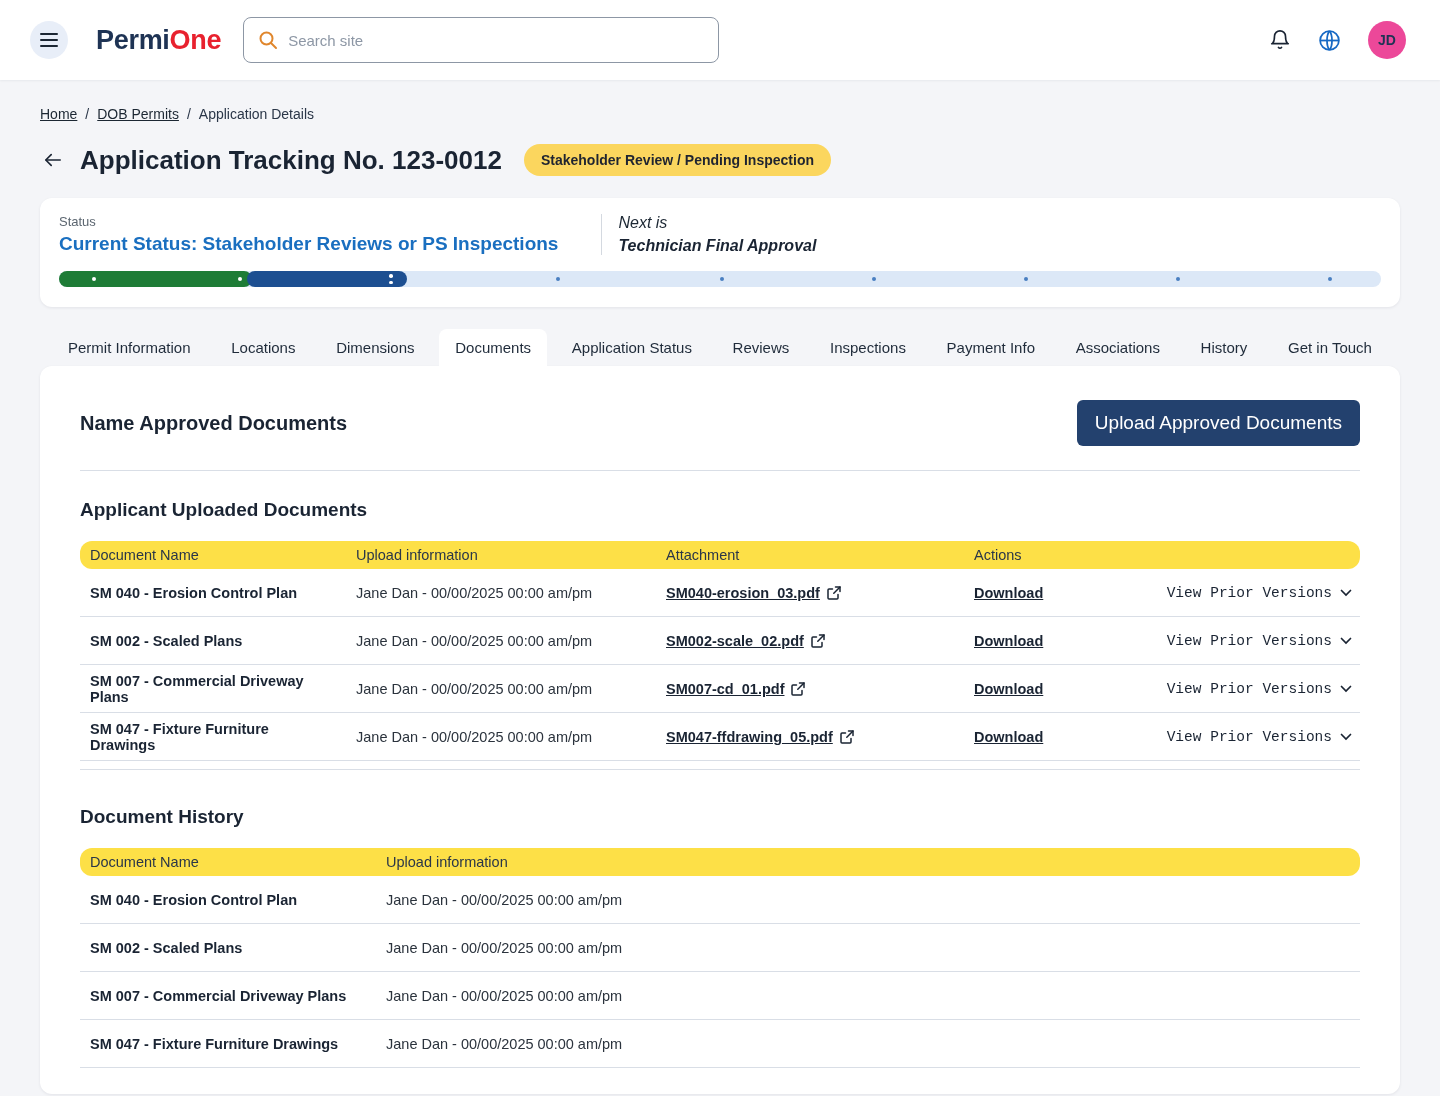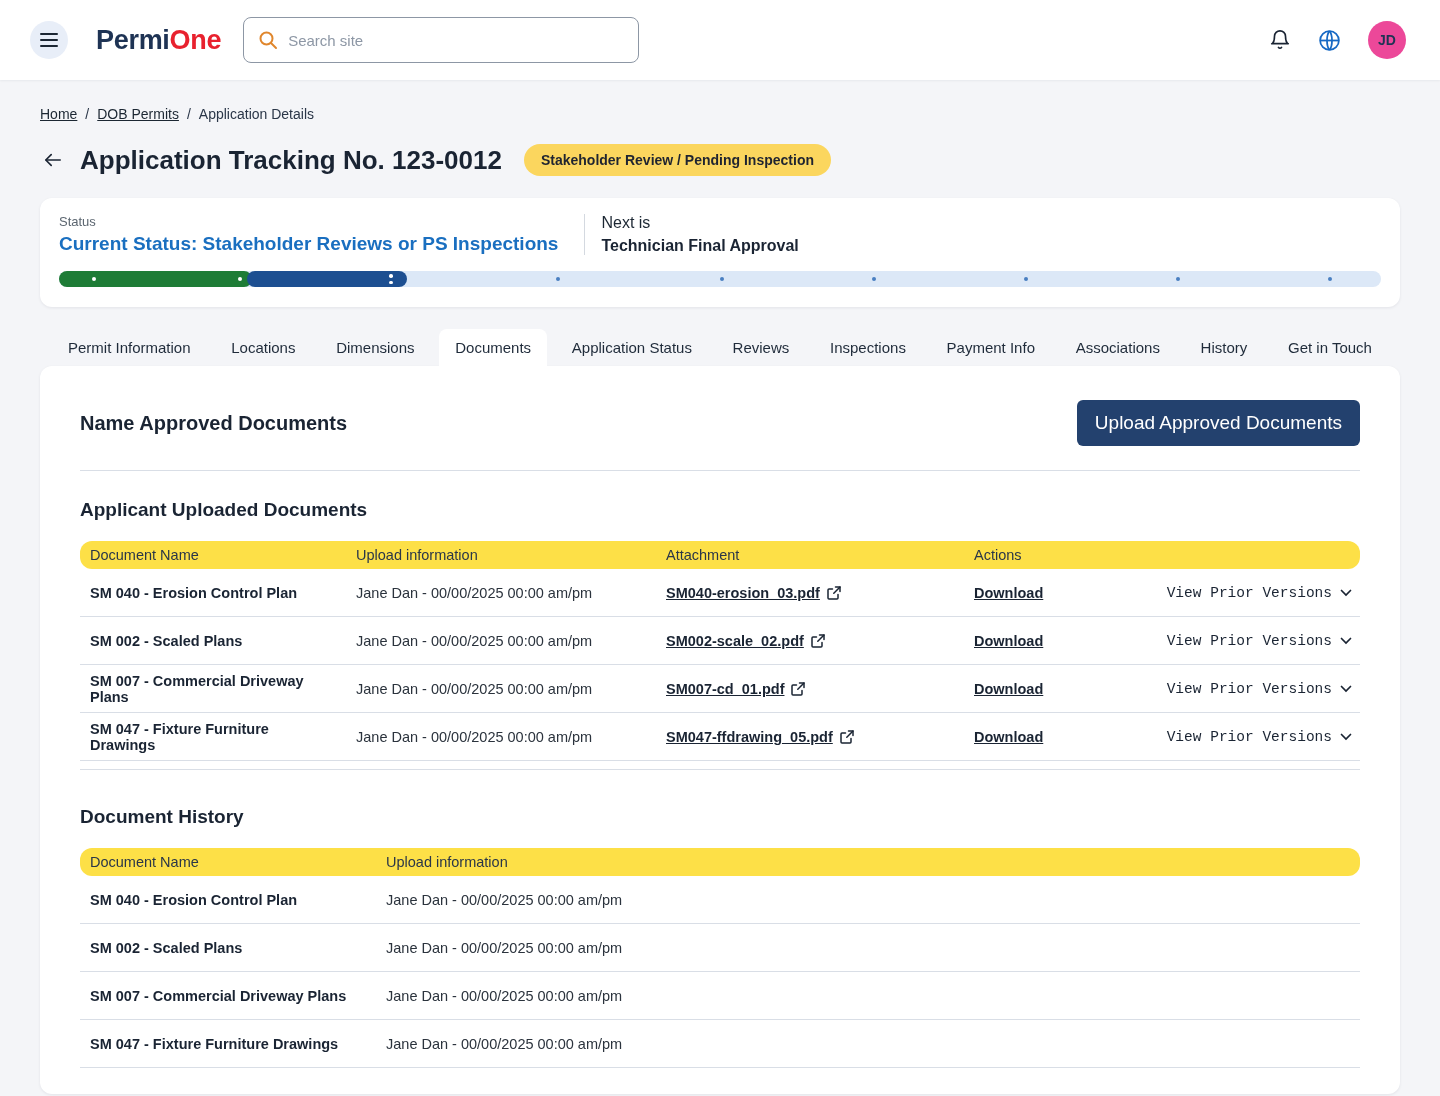--- a/index.html
+++ b/index.html
@@ -21,21 +21,21 @@
   .topbar-left { display: flex; align-items: center; }
   .hamburger-btn {
     width: 38px; height: 38px; border-radius: 50%;
     background: #e8eef8; border: none; cursor: pointer;
     display: flex; align-items: center; justify-content: center;
   }
   .logo { font-size: 27px; font-weight: 700; margin-left: 28px; letter-spacing: -0.3px; cursor: pointer; }
   .logo .navy { color: #1e3354; }
   .logo .red  { color: #e8212e; }
   .search-box {
-    margin-left: 22px; width: 396px; height: 46px;
+    margin-left: 22px; width: 476px; height: 46px;
     border: 1px solid #8d97a5; border-radius: 8px;
     display: flex; align-items: center; padding: 0 14px; background: #fff;
   }
   .search-box input {
     border: none; outline: none; flex: 1; margin-left: 10px;
     font-size: 15px; color: #1c2733; font-family: "Liberation Sans", sans-serif;
   }
   .search-box input::placeholder { color: #8d97a5; }
   .topbar-right { display: flex; align-items: center; gap: 26px; }
   .icon-btn { background: none; border: none; cursor: pointer; display: flex; align-items: center; }
@@ -61,21 +61,21 @@
 
   
   .status-card {
     margin: 22px 40px 0; background: #fff; border-radius: 12px;
     box-shadow: 0 1px 3px rgba(20,30,50,0.08);
     padding: 16px 19px 20px;
   }
   .status-top { display: flex; align-items: flex-start; }
   .status-block .small-label { font-size: 13px; color: #5c6670; }
   .status-current { font-size: 19px; font-weight: 700; color: #1a6fc0; margin-top: 4px; }
-  .next-block { margin-left: 26px; padding-left: 16px; border-left: 1px solid #d4d9e0; }
+  .next-block { margin-left: 43px; padding-left: 16px; border-left: 1px solid #d4d9e0; font-style: italic; }
   .next-value { font-size: 16px; font-weight: 600; color: #1a2433; margin-top: 5px; }
 
   .progress-track {
     position: relative; height: 16px; border-radius: 9px;
     background: #dce8f7; margin-top: 16px;
   }
   .seg { position: absolute; top: 0; height: 16px; border-radius: 9px; }
   .seg-green { left: 0; width: 14.6%; background: #1e7c36; }
   .seg-blue  { left: 14.2%; width: 12.1%; background: #1d4f91; }
   .dot-w { position: absolute; top: 6px; width: 4px; height: 4px; border-radius: 50%; background: #fff; }

